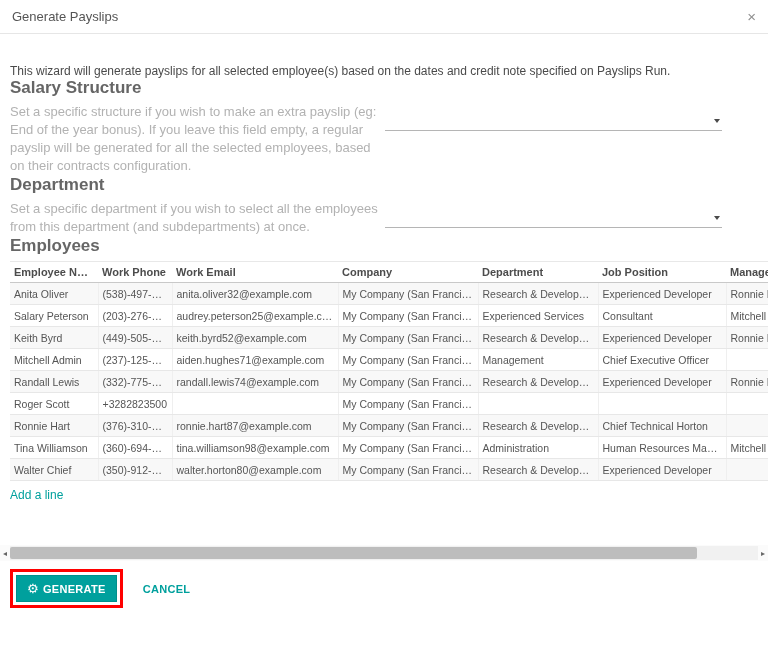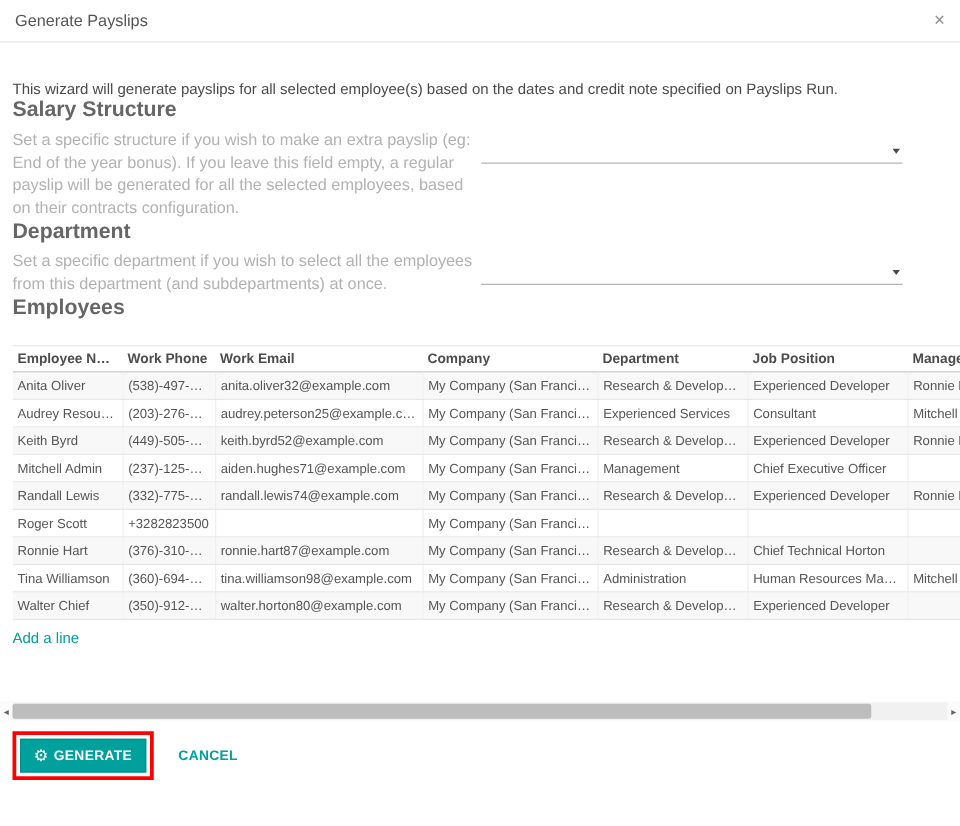--- a/index.html
+++ b/index.html
@@ -22,21 +22,21 @@
   .sec-emp{margin-top:24px;}
   .field-row{display:flex;align-items:flex-start;}
   .help{width:368px;font-size:13px;color:#b2b2b2;line-height:18px;}
   .select{margin-left:7px;flex:0 0 337px;height:19px;margin-top:8px;
     border-bottom:1px solid #b5b5b5;position:relative;cursor:pointer;}
   .sel-value{font-size:12px;color:#4c4c4c;}
   .caret{position:absolute;right:2px;top:8px;width:0;height:0;
     border-left:3px solid transparent;border-right:3px solid transparent;
     border-top:4px solid #4a4a4a;}
   
-  .table-wrap{width:758px;overflow:hidden;margin-top:20px;}
+  .table-wrap{width:758px;overflow:hidden;margin-top:5px;}
   table{width:860px;border-collapse:collapse;table-layout:fixed;}
   th{font-size:11px;font-weight:bold;color:#4c4c4c;text-align:left;
     padding:4px 4px;border-top:1px solid #e8e8e8;border-bottom:1px solid #c9c9c9;
     white-space:nowrap;overflow:hidden;text-overflow:ellipsis;}
   td{font-size:10.5px;color:#555;padding:4px 4px;height:13px;
     border-bottom:1px solid #e7e7e7;border-right:1px solid #efefef;
     white-space:nowrap;overflow:hidden;text-overflow:ellipsis;cursor:pointer;}
   td:last-child{border-right:none;}
   tbody tr:nth-child(odd) td{background:#f8f8f8;}
   .add-line{display:inline-block;margin-top:7px;font-size:12px;
@@ -117,21 +117,21 @@
         <tr>
           <td>Anita Oliver</td>
           <td>(538)-497-48...</td>
           <td>anita.oliver32@example.com</td>
           <td>My Company (San Francisco)</td>
           <td>Research &amp; Development</td>
           <td>Experienced Developer</td>
           <td>Ronnie Hart</td>
         </tr>
         <tr>
-          <td>Audrey Resources</td>
+          <td>Salary Peterson</td>
           <td>(203)-276-79...</td>
           <td>audrey.peterson25@example.com</td>
           <td>My Company (San Francisco)</td>
           <td>Experienced Services</td>
           <td>Consultant</td>
           <td>Mitchell Admin</td>
         </tr>
         <tr>
           <td>Keith Byrd</td>
           <td>(449)-505-51...</td>

